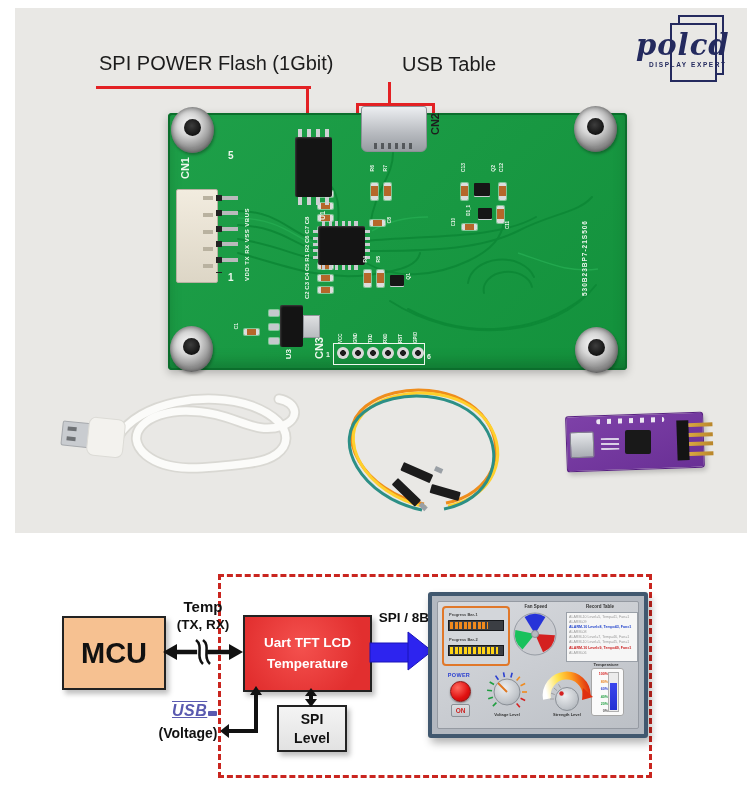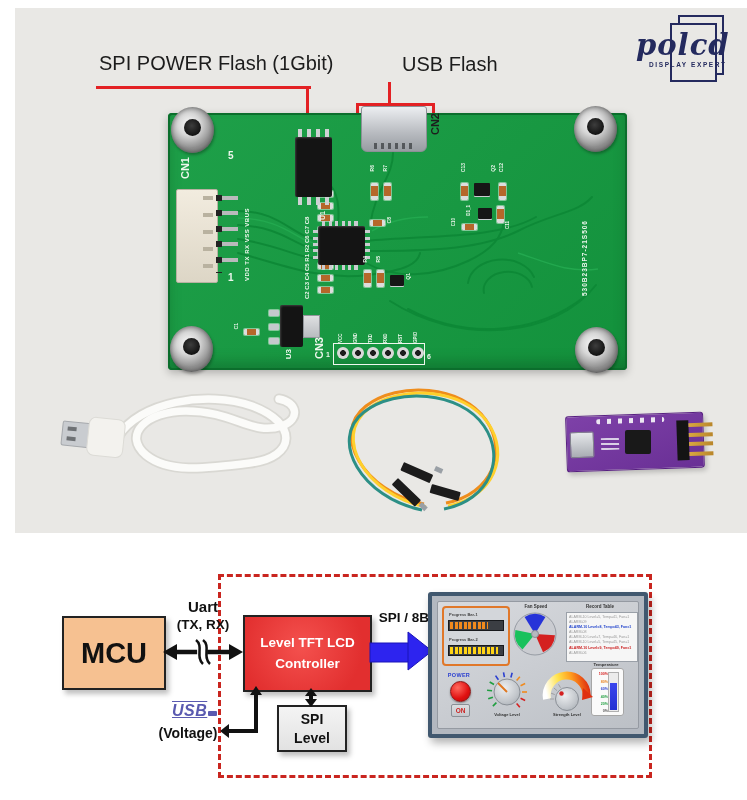--- a/index.html
+++ b/index.html
@@ -96,21 +96,21 @@
 
 <div class="lg-rect" style="left:678px;top:15px;width:42px;height:56px"></div>
 <div class="lg-rect" style="left:670px;top:23px;width:43px;height:55px;background:#e9e8e5"></div>
 <div class="lg-name" style="left:636px;top:28px">polcd</div>
 <div class="lg-tag" style="left:649px;top:61px">DISPLAY EXPERT</div>
 
 <div class="ann-text" style="left:99px;top:52px">SPI POWER Flash (1Gbit)</div>
 <div class="red-h" style="left:96px;top:86px;width:215px"></div>
 <div class="red-v" style="left:306px;top:86px;height:50px"></div>
 <div class="red-box" style="left:291px;top:134px;width:38px;height:64px"></div>
-<div class="ann-text" style="left:402px;top:53px">USB Flash</div>
+<div class="ann-text" style="left:402px;top:53px">USB Table</div>
 <div class="red-v" style="left:388px;top:82px;height:24px"></div>
 <div class="red-box" style="left:356px;top:103px;width:73px;height:50px"></div>
 
 <div class="pcb">
   <svg style="position:absolute;inset:0" width="459" height="257" viewBox="0 0 459 257">
     <g fill="none" stroke="#0d8836" stroke-width="2" opacity=".9" stroke-linecap="round">
       <path d="M70,98 C115,98 125,126 152,126"></path>
       <path d="M70,112 C118,114 128,136 152,136"></path>
       <path d="M70,126 C112,132 132,146 152,146"></path>
       <path d="M70,140 C110,150 150,168 200,162 C240,157 250,150 252,140"></path>
@@ -267,25 +267,25 @@
   <div style="position:absolute;left:30px;top:3px;width:68px;height:5px;background:repeating-linear-gradient(90deg,#ece6f2 0 4px,transparent 4px 11px);border-radius:2px"></div>
   <div style="position:absolute;left:34px;top:22px;width:18px;height:12px;background:repeating-linear-gradient(180deg,#d9cfe6 0 2px,transparent 2px 5px)"></div>
 </div>
 
 <div class="dash-box"></div>
 
 <div class="blk mcu" style="left:62px;top:616px;width:100px;height:70px">
   <span>MCU</span>
 </div>
 
-<div class="dlabel" style="left:168px;top:598px;width:70px;font-size:15px">Uart</div>
+<div class="dlabel" style="left:168px;top:598px;width:70px;font-size:15px">Temp</div>
 <div class="dlabel" style="left:164px;top:617px;width:78px;font-size:13.5px">(TX, RX)</div>
 
 <div class="blk ctrl" style="left:243px;top:615px;width:125px;height:73px">
-  <span style="display:block;width:100px">Level TFT LCD Controller</span>
+  <span style="display:block;width:100px">Uart TFT LCD Temperature</span>
 </div>
 
 <div class="dlabel" style="left:372px;top:610px;width:72px;font-size:13.5px">SPI / 8Bit</div>
 
 <div class="blk flash" style="left:277px;top:705px;width:66px;height:43px">
   <span style="display:block;width:36px">SPI Level</span>
 </div>
 
 <div class="usb-logo" style="left:172px;top:702px">
   <span>USB</span><span class="usb-plug"></span>

